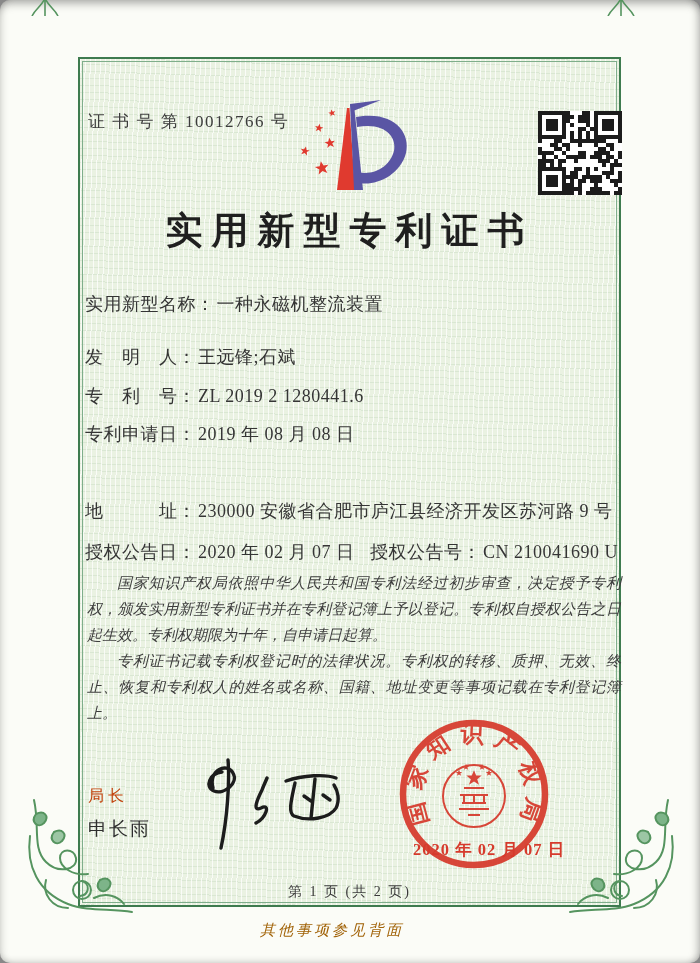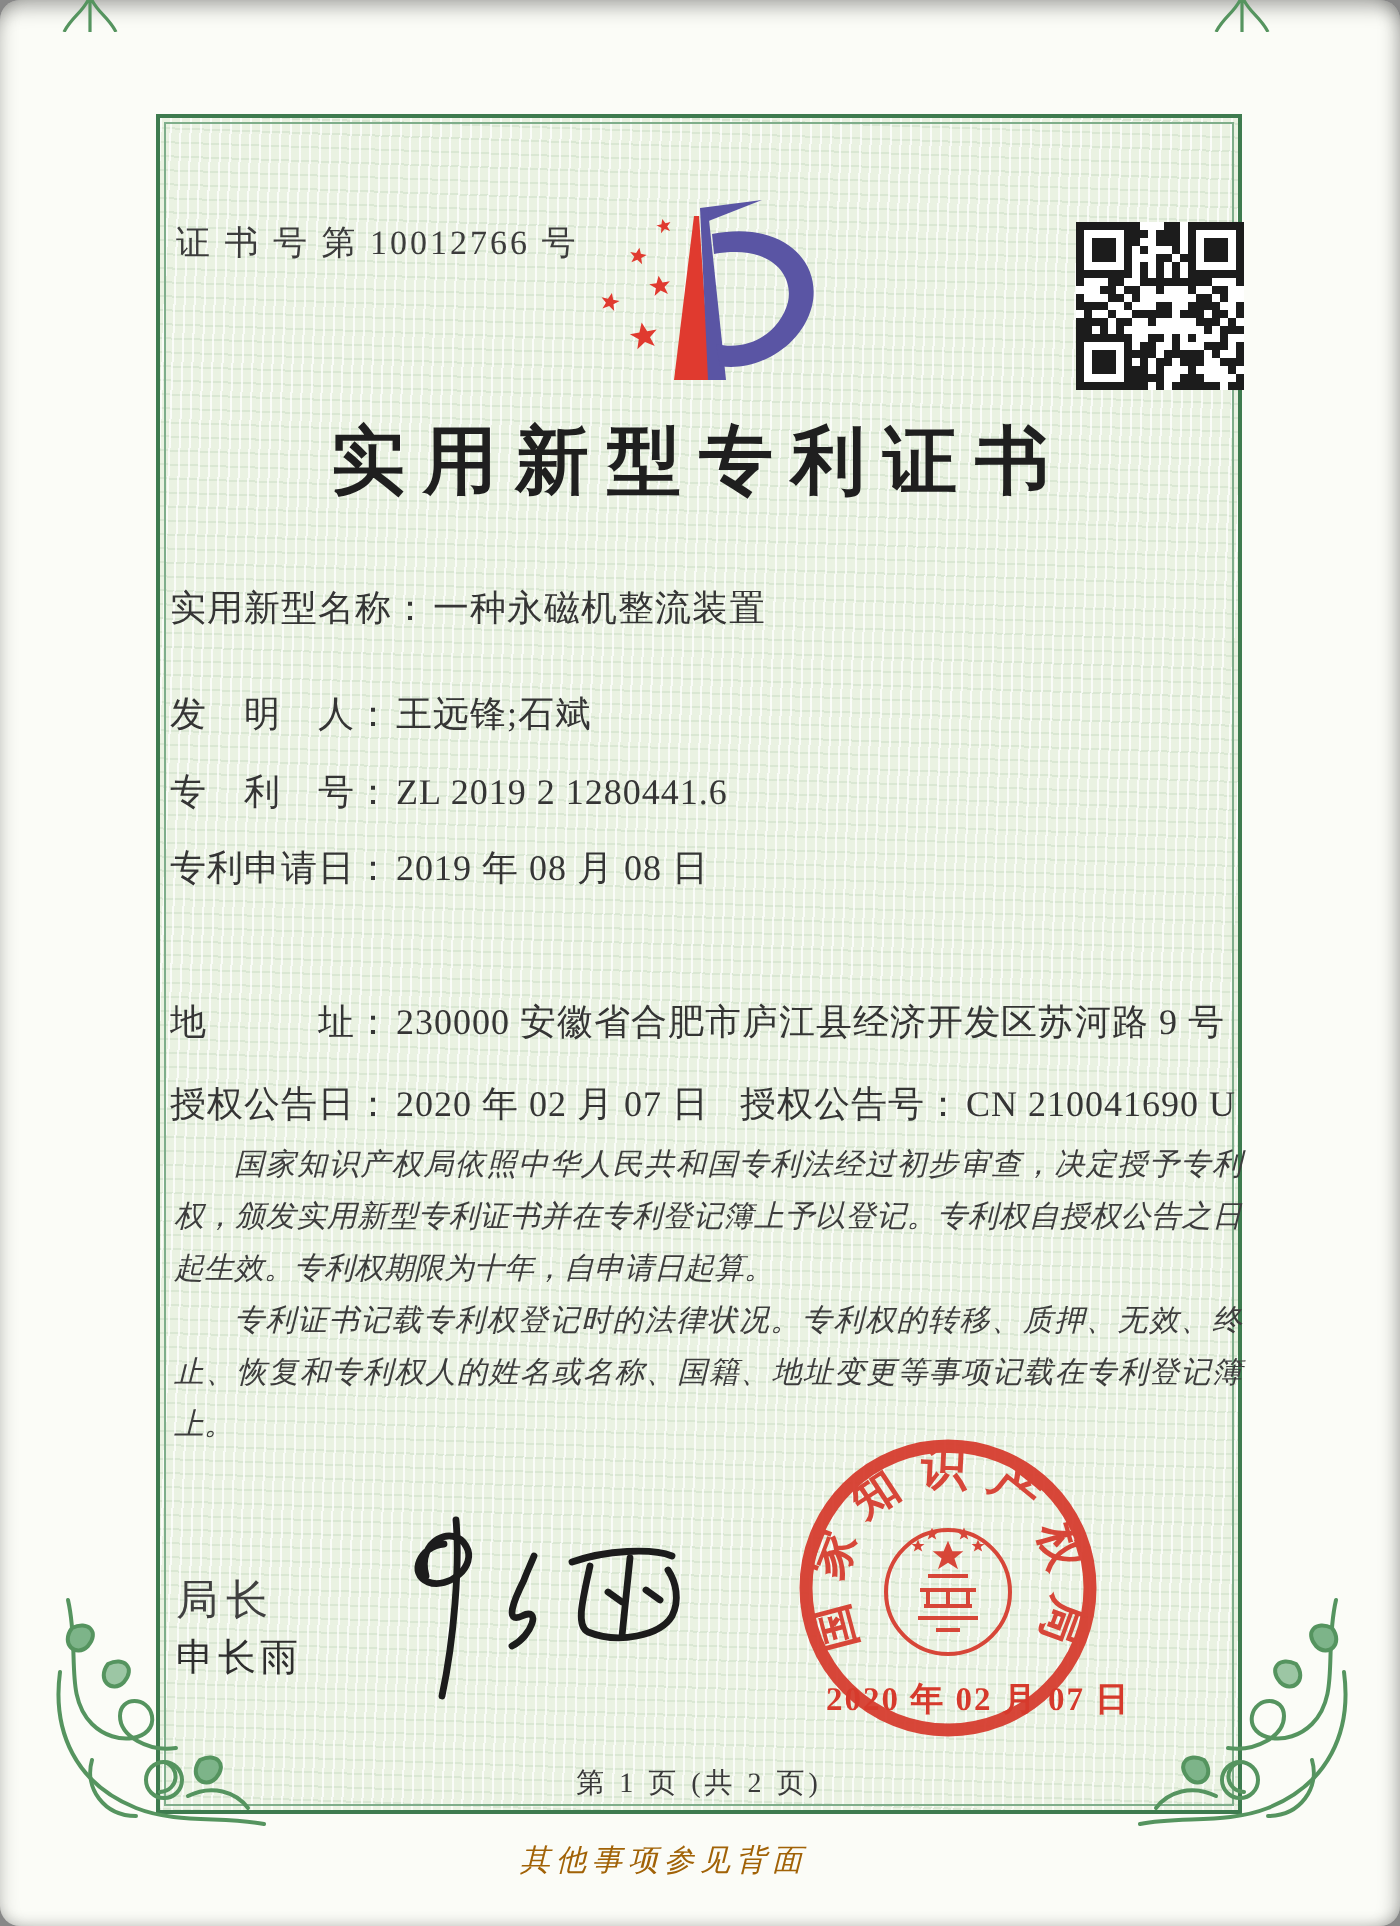--- a/index.html
+++ b/index.html
@@ -49,21 +49,21 @@
   .r1{top:292px}.r2{top:345px}.r3{top:384px}.r4{top:422px}
   .r5{top:460px}.r6{top:499px}.r7{top:540px}
   .pair-left{display:inline-block;width:280px;}
   
   .body-text{
     left:87px;top:570px;width:534px;font-size:15px;line-height:26px;
     color:#3d3d3d;font-style:italic;text-align:justify;
   }
   .body-text p{text-indent:2em;}
   
-  .director-label{left:88px;top:786px;font-size:21px;letter-spacing:4px;color:#404040;}
+  .director-label{left:88px;top:786px;font-size:16px;letter-spacing:4px;color:#c2410c;}
   .director-name{left:88px;top:816px;font-size:19px;letter-spacing:2px;color:#2e2e2e;}
   .signature{left:183px;top:752px;width:172px;height:100px;}
   
   .seal{left:396px;top:716px;width:156px;height:156px;opacity:.93;}
   .seal-date{left:413px;top:839px;font-size:16.5px;letter-spacing:1px;color:var(--seal-red);font-weight:700;white-space:nowrap;}
   
   .page-footer{left:78px;top:883px;width:543px;text-align:center;font-size:14px;color:#3a3a3a;letter-spacing:2px;}
   .back-note{left:0;top:921px;width:664px;text-align:center;font-size:15px;font-style:italic;color:#a16207;letter-spacing:3px;}
   
   .flourish{width:112px;height:122px;}

